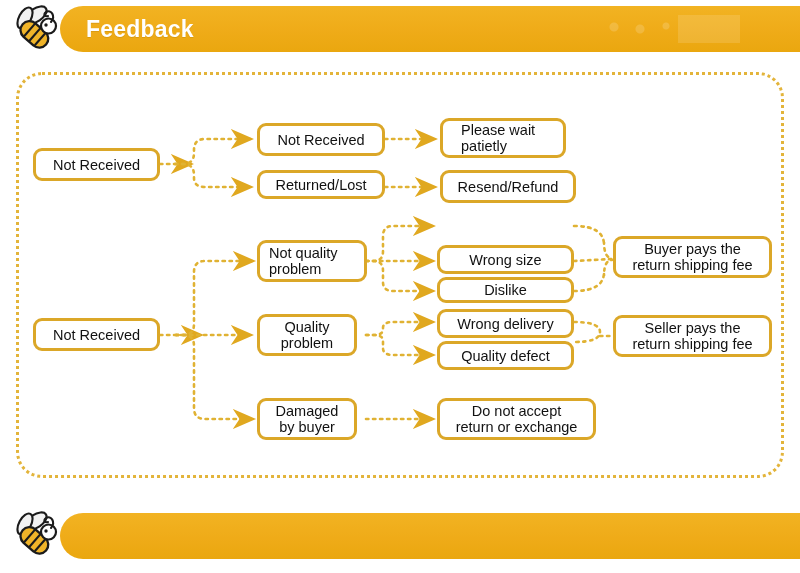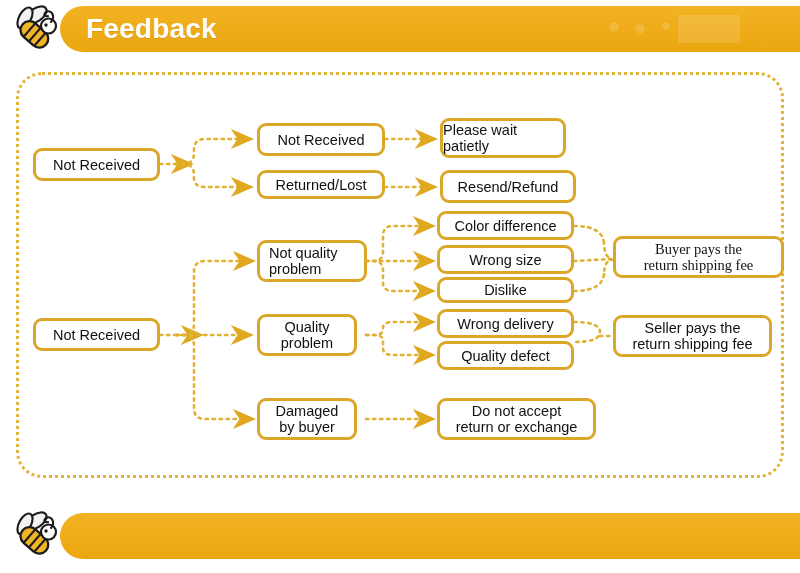--- a/index.html
+++ b/index.html
@@ -15,21 +15,21 @@
   
   .banner{position:absolute;left:0;width:800px;height:46px;}
   .banner .band{
     position:absolute;left:60px;top:0;width:740px;height:46px;
     background:linear-gradient(180deg,#f2b322 0%,#efab18 55%,#eaa70f 100%);
     border-top-left-radius:26px;
     border-bottom-left-radius:26px;
   }
   .banner .title{
     position:absolute;left:86px;top:0;height:50px;line-height:46px;
-    color:#ffffff;font-size:28px;font-weight:bold;letter-spacing:.2px;
+    color:#ffffff;font-size:23px;font-weight:bold;letter-spacing:.2px;
     white-space:nowrap;
     text-shadow:0 1px 0 rgba(160,110,0,.25);
   }
   .banner .watermark{
     position:absolute;right:55px;top:9px;width:145px;height:28px;
     opacity:.16;
     background:
       radial-gradient(circle at 14px 12px, #fff 0 4px, transparent 5px),
       radial-gradient(circle at 40px 14px, #fff 0 4px, transparent 5px),
       radial-gradient(circle at 66px 11px, #fff 0 3px, transparent 4px),
@@ -147,21 +147,21 @@
   </div>
 
   <div class="node" style="left:257px;top:123px;width:128px;height:33px;">
     <span>Not Received</span>
   </div>
 
   <div class="node" style="left:257px;top:170px;width:128px;height:29px;">
     <span>Returned/Lost</span>
   </div>
 
-  <div class="node" style="left:440px;top:118px;width:126px;height:40px;justify-content:flex-start;text-align:left;padding-left:0;">
+  <div class="node" style="left:440px;top:118px;width:126px;height:40px;justify-content:flex-start;text-align:left;padding-left:18px;">
     <span style="white-space:pre-line;">Please wait
 patietly</span>
   </div>
 
   <div class="node" style="left:440px;top:170px;width:136px;height:33px;">
     <span>Resend/Refund</span>
   </div>
 
   <div class="node" style="left:33px;top:318px;width:127px;height:33px;">
     <span>Not Received</span>
@@ -175,41 +175,38 @@
   <div class="node" style="left:257px;top:314px;width:100px;height:42px;">
     <span style="white-space:pre-line;">Quality
 problem</span>
   </div>
 
   <div class="node" style="left:257px;top:398px;width:100px;height:42px;">
     <span style="white-space:pre-line;">Damaged
 by buyer</span>
   </div>
 
-  <div class="node" style="left:437px;top:211px;width:137px;height:29px;">
-    <span>Color difference</span>
-  </div>
 
   <div class="node" style="left:437px;top:245px;width:137px;height:29px;">
     <span>Wrong size</span>
   </div>
 
   <div class="node" style="left:437px;top:277px;width:137px;height:26px;">
     <span>Dislike</span>
   </div>
 
   <div class="node" style="left:437px;top:309px;width:137px;height:29px;">
     <span>Wrong delivery</span>
   </div>
 
   <div class="node" style="left:437px;top:341px;width:137px;height:29px;">
     <span>Quality defect</span>
   </div>
 
-  <div class="node" style="left:613px;top:236px;width:171px;height:42px;font-family:Liberation Serif, serif;">
+  <div class="node" style="left:613px;top:236px;width:159px;height:42px;">
     <span style="white-space:pre-line;">Buyer pays the
 return shipping fee</span>
   </div>
 
   <div class="node" style="left:613px;top:315px;width:159px;height:42px;">
     <span style="white-space:pre-line;">Seller pays the
 return shipping fee</span>
   </div>
 
   <div class="node" style="left:437px;top:398px;width:159px;height:42px;">

